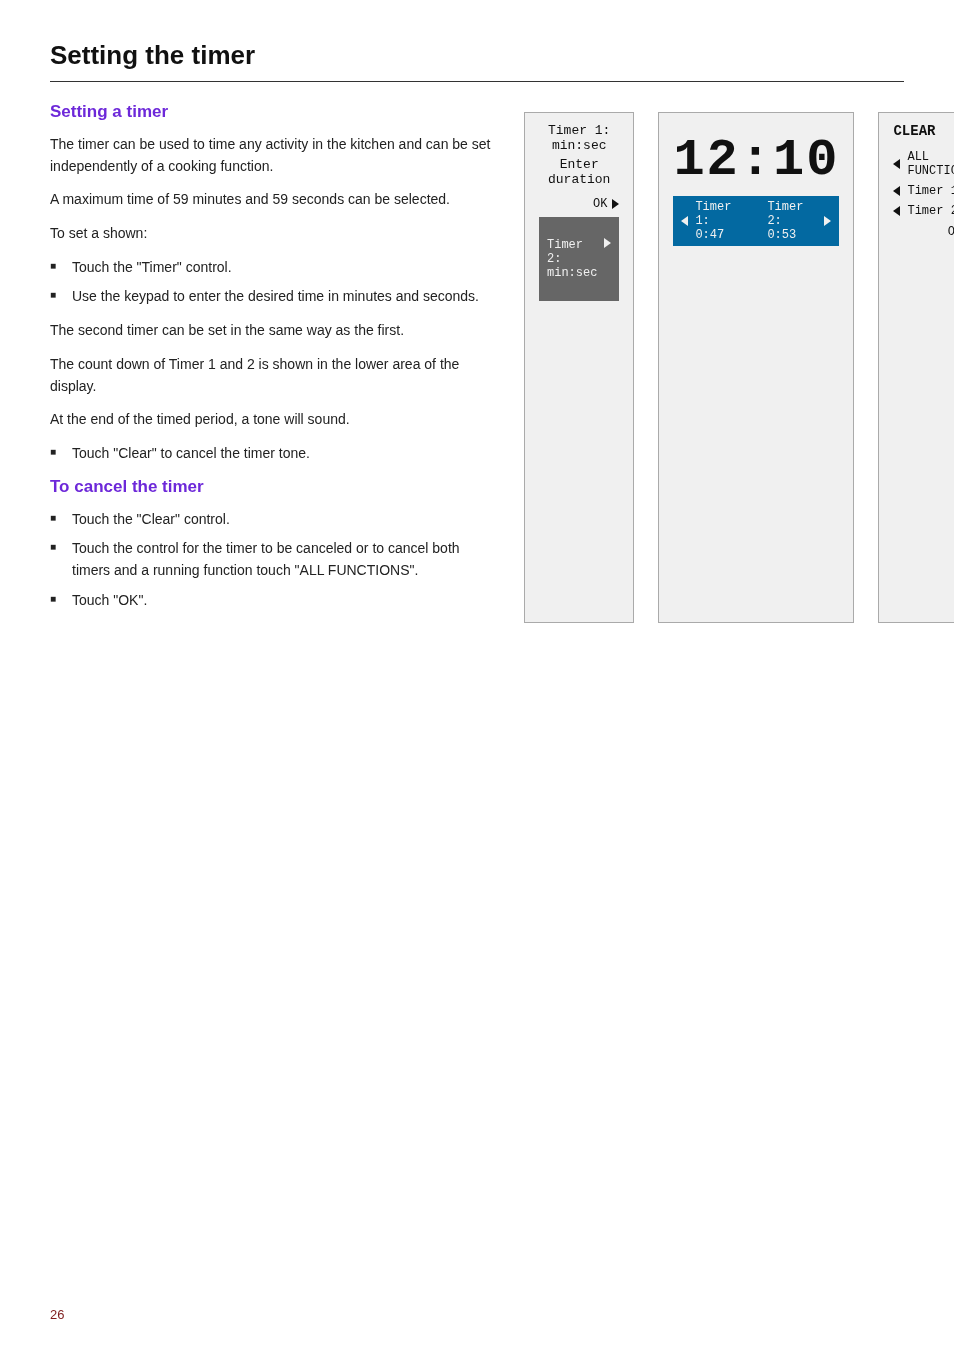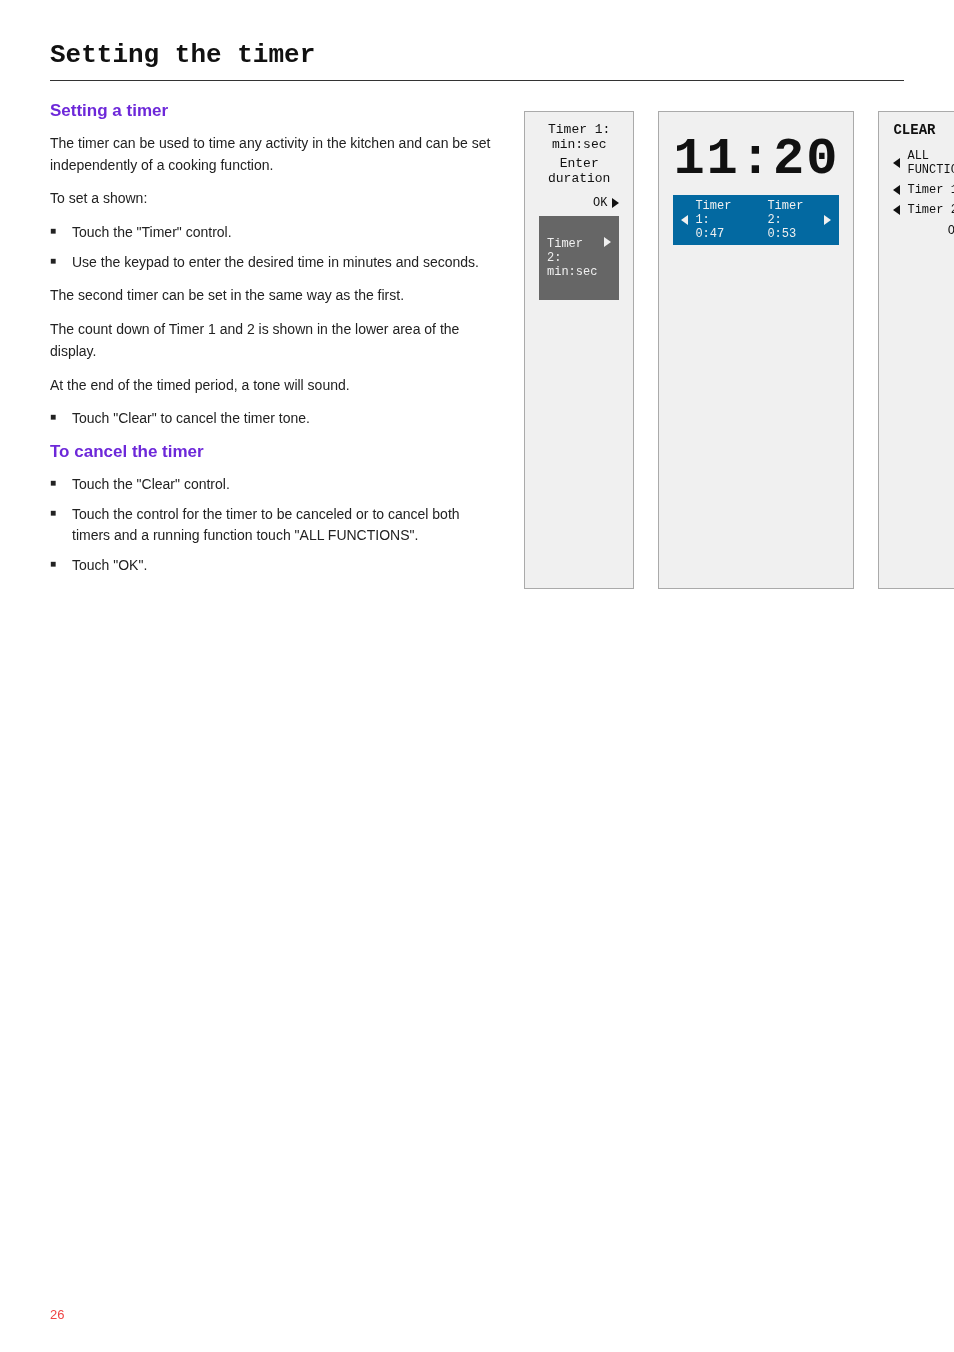--- a/index.html
+++ b/index.html
@@ -12,21 +12,20 @@
       color: #222222;
     }
 
     .page-title {
       font-size: 26px;
       font-weight: bold;
       color: #111111;
       margin-bottom: 10px;
       padding-bottom: 10px;
       border-bottom: 1px solid #333333;
-      font-family: Liberation Mono, monospace;
     }
 
     .main-layout {
       display: flex;
       gap: 30px;
       margin-top: 20px;
     }
 
     .left-col {
       flex: 1;
@@ -215,34 +214,35 @@
       border-left: 7px solid currentColor;
       margin-left: 3px;
       vertical-align: middle;
     }
 
     .page-number {
       position: fixed;
       bottom: 30px;
       left: 50px;
       font-size: 13px;
-      color: #ef4444;
+      color: #7f1d1d;
     }
   </style>
 </head>
 <body>
 
 <h1 class="page-title">Setting the timer</h1>
 
 <div class="main-layout">
   <div class="left-col">
 
     <h2 class="section-title">Setting a timer</h2>
 
     <p class="body-text">The timer can be used to time any activity in the kitchen and can be set independently of a cooking function.</p>
+    <p class="body-text">A maximum time of 59 minutes and 59 seconds can be selected.</p>
     <p class="body-text">To set a shown:</p>
 
     <ul class="bullet-list">
       <li>Touch the "Timer" control.</li>
       <li>Use the keypad to enter the desired time in minutes and seconds.</li>
     </ul>
 
     <p class="body-text">The second timer can be set in the same way as the first.</p>
     <p class="body-text">The count down of Timer 1 and 2 is shown in the lower area of the display.</p>
     <p class="body-text">At the end of the timed period, a tone will sound.</p>
@@ -272,21 +272,21 @@
           <span class="arrow-right"></span>
         </span>
       </div>
       <div class="timer2-line">
         <span>Timer 2: min:sec</span>
         <span class="arrow-right" style="border-left-color: #f0f0f0;"></span>
       </div>
     </div>
 
     <div class="display-panel panel-clock">
-      <div class="clock-display">11:20</div>
+      <div class="clock-display">12:10</div>
       <div class="timer-row">
         <div class="left-timer">
           <span class="arrow-left" style="border-right-color: #f0f0f0;"></span>
           <span>Timer 1: 0:47</span>
         </div>
         <div class="right-timer">
           <span>Timer 2: 0:53</span>
           <span class="arrow-right" style="border-left-color: #f0f0f0;"></span>
         </div>
       </div>

